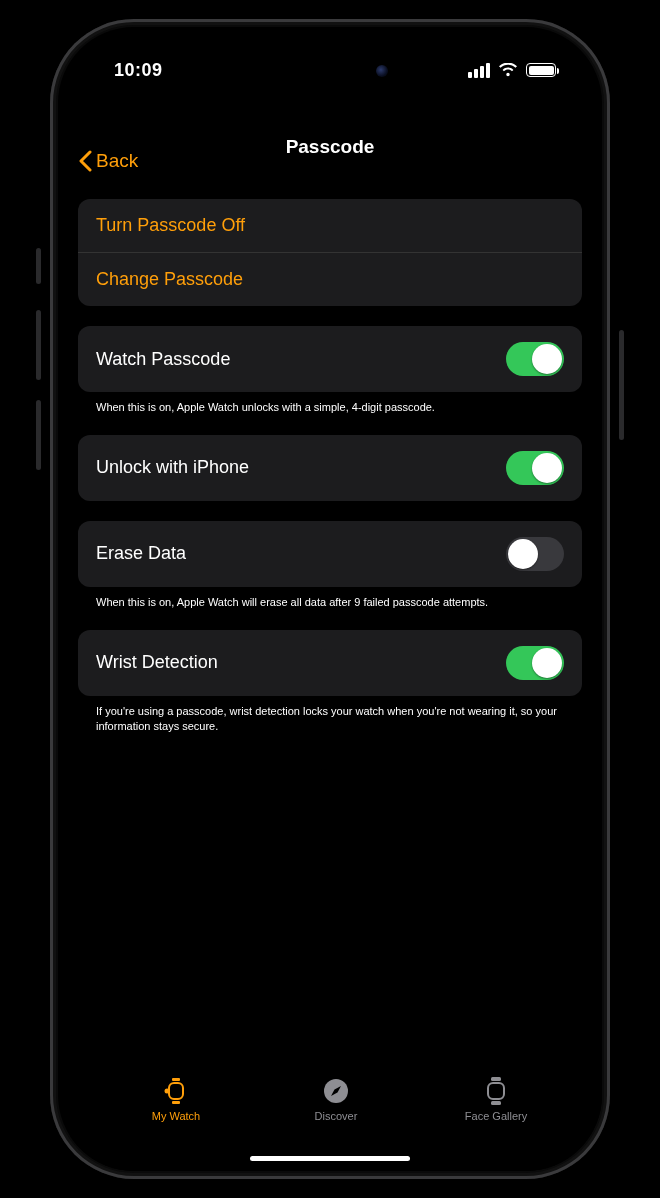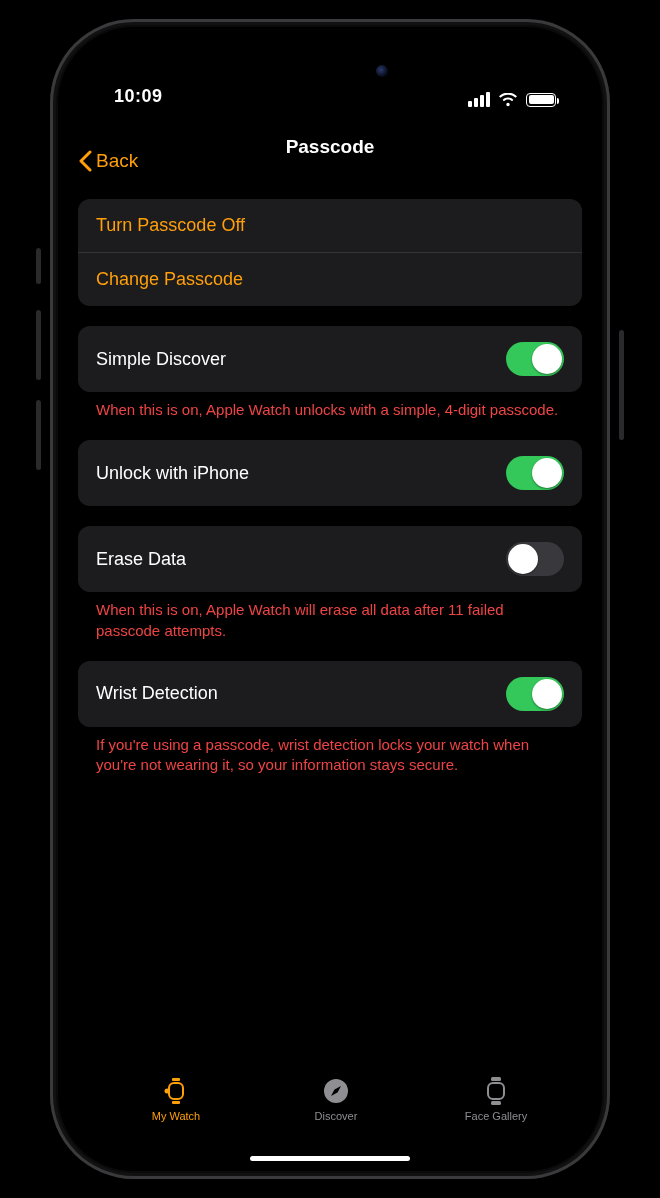--- a/index.html
+++ b/index.html
@@ -74,21 +74,21 @@
     width: 12px; height: 12px; border-radius: 50%;
     background: radial-gradient(circle at 40% 40%, #2c3a6b 0%, #0a0f22 60%, #000 100%);
   }
 
   
   .statusbar {
     position: absolute;
     top: 0; left: 0; right: 0;
     height: 80px;
     display: flex;
-    align-items: flex-end;
+    align-items: center;
     justify-content: space-between;
     padding: 0 46px 0 56px;
     z-index: 4;
   }
   .sb-time {
     font-size: 18px;
     font-weight: 600;
     letter-spacing: 0.5px;
     margin-top: 6px;
   }
@@ -169,22 +169,22 @@
     font-size: 18px;
   }
   .row + .row { border-top: 0.5px solid #333; }
 
   .row.link { color: #ff9f0a; }
   .row.link .label { color: #ff9f0a; }
 
   .row .label { color: #fff; font-size: 18px; }
 
   .footer-note {
-    color: #ef4444;
-    font-size: 15px;
+    color: #ffffff;
+    font-size: 11px;
     line-height: 1.35;
     padding: 8px 18px 0 18px;
   }
 
   
   .toggle {
     width: 58px; height: 34px; border-radius: 17px;
     background: #39393d;
     position: relative;
     flex: 0 0 auto;
@@ -283,21 +283,21 @@
         <div class="row link">
           <span class="label">Turn Passcode Off</span>
         </div>
         <div class="row link">
           <span class="label">Change Passcode</span>
         </div>
       </div>
 
       <div class="group">
         <div class="row">
-          <span class="label">Simple Discover</span>
+          <span class="label">Watch Passcode</span>
           <div class="toggle on">
               <div class="knob"></div>
             </div>
         </div>
       </div>
       <div class="footer-note">When this is on, Apple Watch unlocks with a simple, 4-digit passcode.</div>
 
       <div class="group">
         <div class="row">
           <span class="label">Unlock with iPhone</span>
@@ -308,21 +308,21 @@
       </div>
 
       <div class="group">
         <div class="row">
           <span class="label">Erase Data</span>
           <div class="toggle">
               <div class="knob"></div>
             </div>
         </div>
       </div>
-      <div class="footer-note">When this is on, Apple Watch will erase all data after 11 failed passcode attempts.</div>
+      <div class="footer-note">When this is on, Apple Watch will erase all data after 9 failed passcode attempts.</div>
 
       <div class="group">
         <div class="row">
           <span class="label">Wrist Detection</span>
           <div class="toggle on">
               <div class="knob"></div>
             </div>
         </div>
       </div>
       <div class="footer-note">If you're using a passcode, wrist detection locks your watch when you're not wearing it, so your information stays secure.</div>

